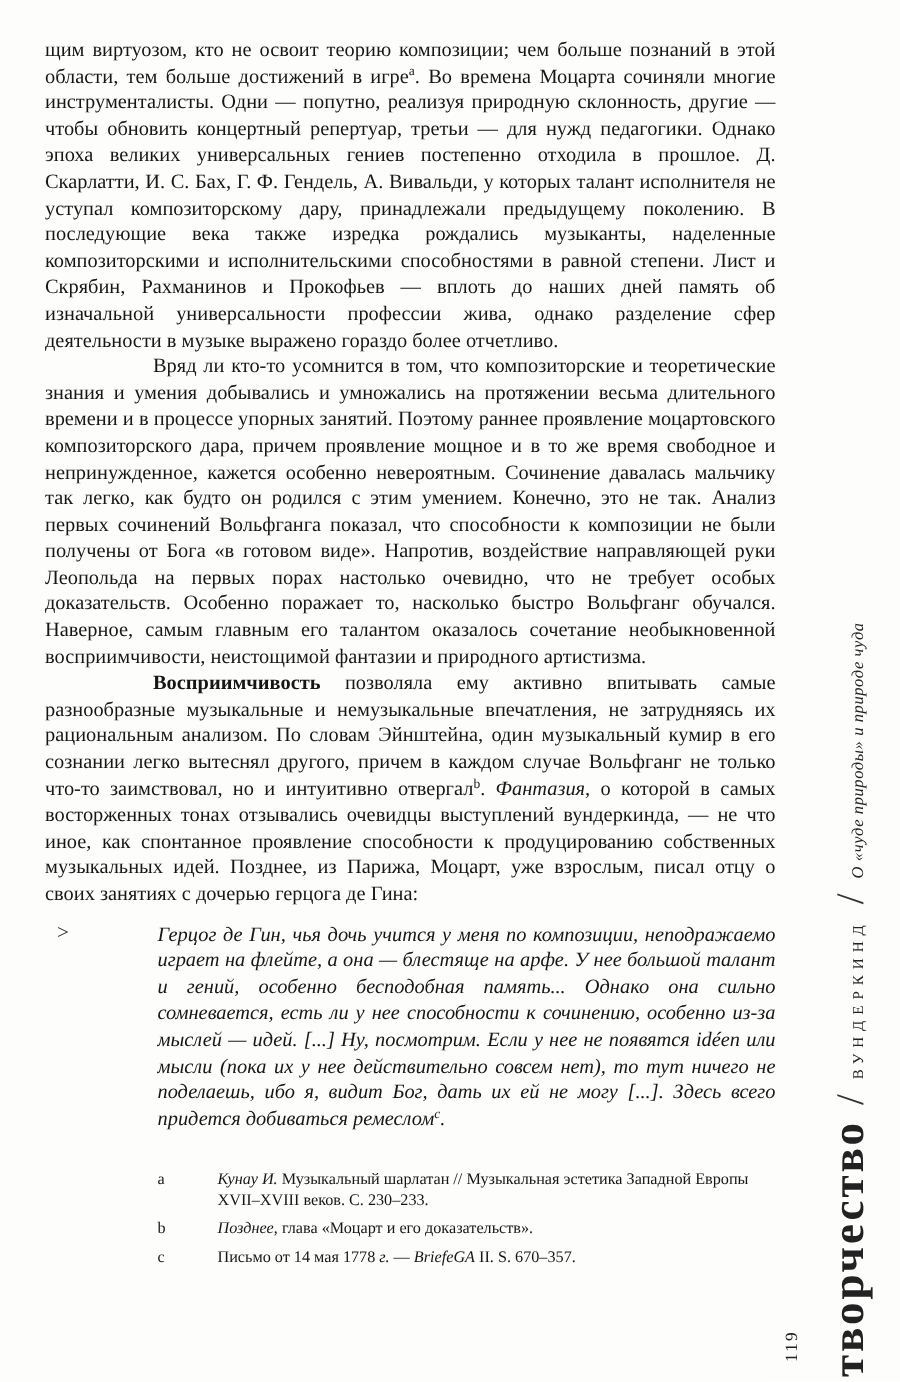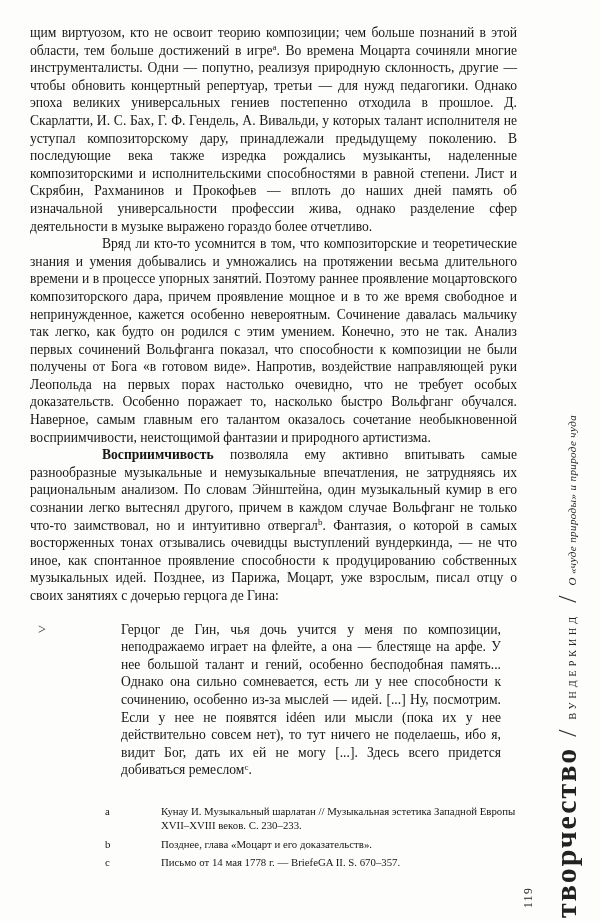--- a/index.html
+++ b/index.html
@@ -16,21 +16,21 @@
     position: absolute;
     left: 30px;
     top: 24px;
     width: 487px;
     font-size: 13.6px;
     line-height: 17.6px;
     text-align: justify;
   }
   .par { margin: 0; }
   .par.indent { text-indent: 72px; }
-  .seg-i { }
+  .seg-i { font-style: italic; }
   .seg-bi { font-weight: bold; }
   sup {
     font-size: 9px;
     line-height: 0;
     vertical-align: baseline;
     position: relative;
     top: -4.5px;
   }
   .quote-block {
     position: relative;
@@ -38,32 +38,33 @@
     padding-left: 75px;
   }
   .quote-marker {
     position: absolute;
     left: 8px;
     top: 0;
     font-size: 14px;
     color: #2a2a2a;
   }
   .quote-text {
-    margin: 16px;
+    margin: 0;
+    font-style: italic;
   }
   .footnotes {
     margin-top: 26px;
     padding-left: 75px;
     font-size: 10.8px;
     line-height: 13.8px;
     text-align: left;
   }
   .footnote { display: flex; margin-bottom: 5px; }
   .fn-label { width: 40px; flex: none; }
-  .fn-text { flex: 1; margin-left: 16px; }
+  .fn-text { flex: 1; }
   .sidebar {
     position: absolute;
     left: 548px;
     top: 918px;
     width: 470px;
     height: 50px;
     padding-top: 0;
     transform: rotate(-90deg);
     transform-origin: 0 0;
     display: flex;

